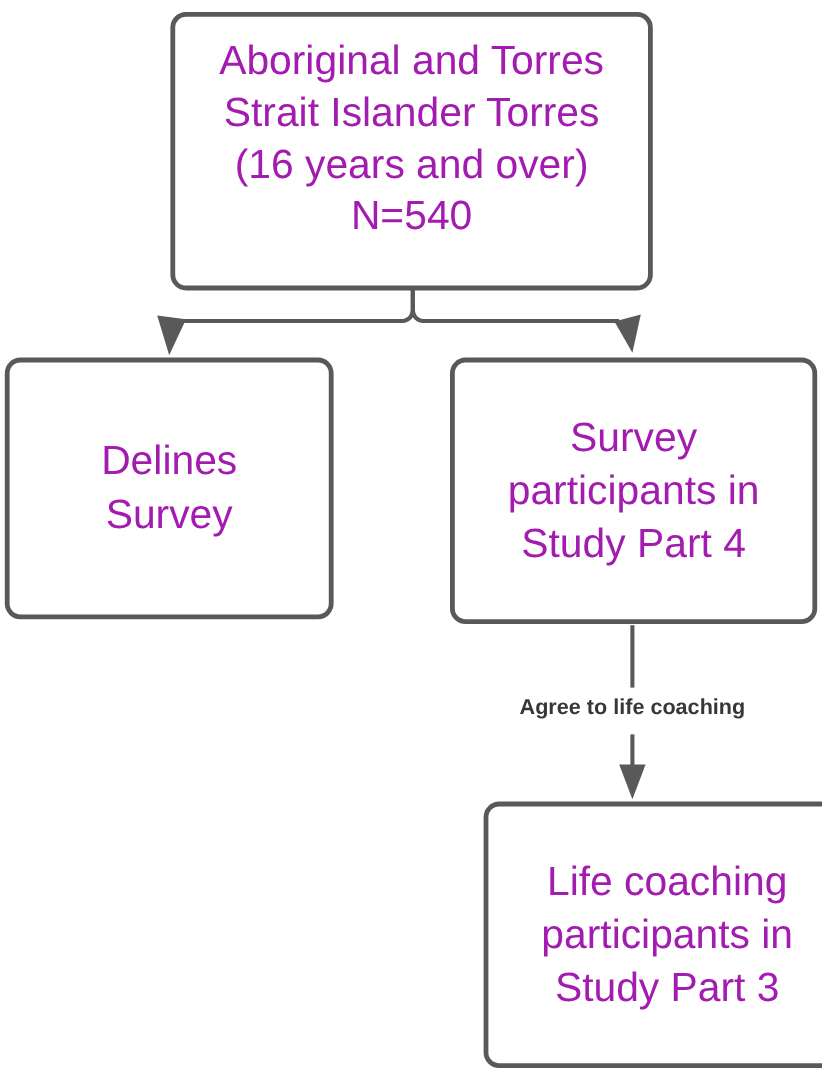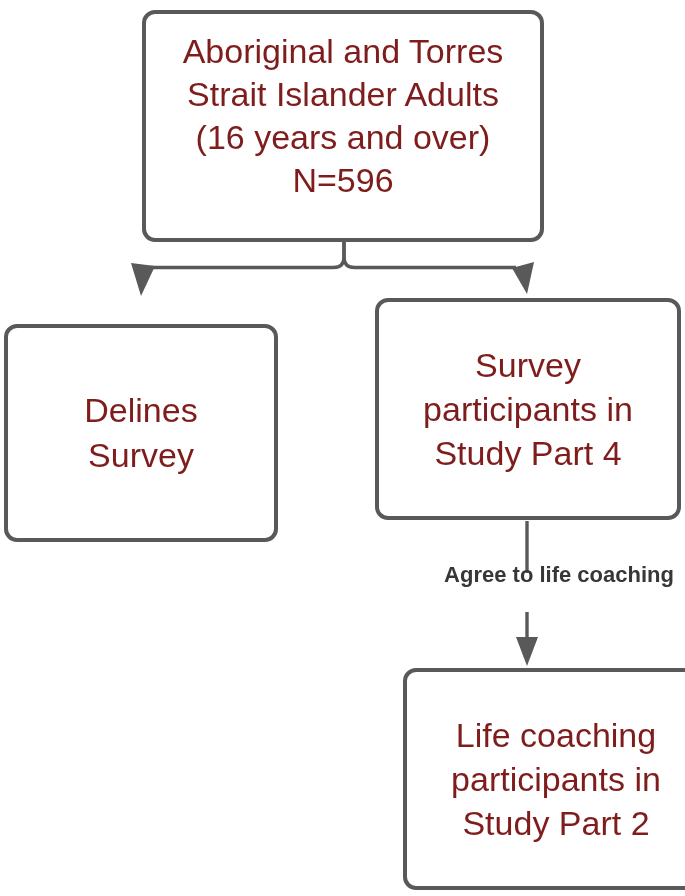--- a/index.html
+++ b/index.html
@@ -27,21 +27,21 @@
     position: absolute;
     box-sizing: border-box;
     border: 4px solid #595959;
     border-radius: 13px;
     background: #ffffff;
     display: flex;
     flex-direction: column;
     align-items: center;
     justify-content: center;
     text-align: center;
-    color: #7f1d1d;
+    color: #a21caf;
     font-size: 34px;
     line-height: 44px;
     font-weight: 400;
   }
   .node-top {
     left: 142px; top: 10px;
     width: 402px; height: 232px;
     justify-content: flex-start;
     padding-top: 16px;
     line-height: 43px;
@@ -56,28 +56,27 @@
     width: 306px; height: 222px;
   }
   .node-bottom {
     left: 375px; top: 668px;
     width: 306px; height: 222px; margin-left: 28px;
   }
   .node-line { white-space: nowrap; }
   .edge-label {
     position: absolute;
     left: 527px;
-    top: 560px;
+    top: 574px;
     transform: translateX(-50%);
     white-space: nowrap;
-    font-size: 22px;
+    font-size: 18px;
     line-height: 30px;
     font-weight: 700;
     color: #373737;
-    margin-left: 32px;
   }
 </style>
 </head>
 <body>
 
 <div class="canvas">
 
   <svg class="connectors" viewBox="0 0 685 896">
 
     <path d="M344 240 V257 Q344 267.5 333.5 267.5 H150" fill="none" stroke="#595959" stroke-width="3.4"></path>
@@ -90,37 +89,37 @@
 
     <line x1="527" y1="521" x2="527" y2="573" stroke="#595959" stroke-width="3.4"></line>
 
     <line x1="527" y1="612" x2="527" y2="639" stroke="#595959" stroke-width="3.4"></line>
 
     <polygon points="516,637 538,637 527,666" fill="#595959"></polygon>
   </svg>
 
   <div class="node node-top" style="border-color: rgb(89, 89, 89);">
     <div class="node-line">Aboriginal and Torres</div>
-    <div class="node-line">Strait Islander Adults</div>
+    <div class="node-line">Strait Islander Torres</div>
     <div class="node-line">(16 years and over)</div>
-    <div class="node-line">N=596</div>
+    <div class="node-line">N=540</div>
   </div>
 
-  <div class="node node-left" style="border-color: rgb(89, 89, 89); margin-top: 26px;">
+  <div class="node node-left" style="border-color: rgb(89, 89, 89);">
     <div class="node-line">Delines</div>
     <div class="node-line">Survey</div>
   </div>
 
   <div class="node node-right" style="border-color: rgb(89, 89, 89);">
     <div class="node-line">Survey</div>
     <div class="node-line">participants in</div>
     <div class="node-line">Study Part 4</div>
   </div>
 
   <div class="node node-bottom" style="border-color: rgb(89, 89, 89);">
     <div class="node-line">Life coaching</div>
     <div class="node-line">participants in</div>
-    <div class="node-line">Study Part 2</div>
+    <div class="node-line">Study Part 3</div>
   </div>
 
   <div class="edge-label" style="color: rgb(55, 55, 55);">Agree to life coaching</div>
 
 </div>
 
 </body></html>

